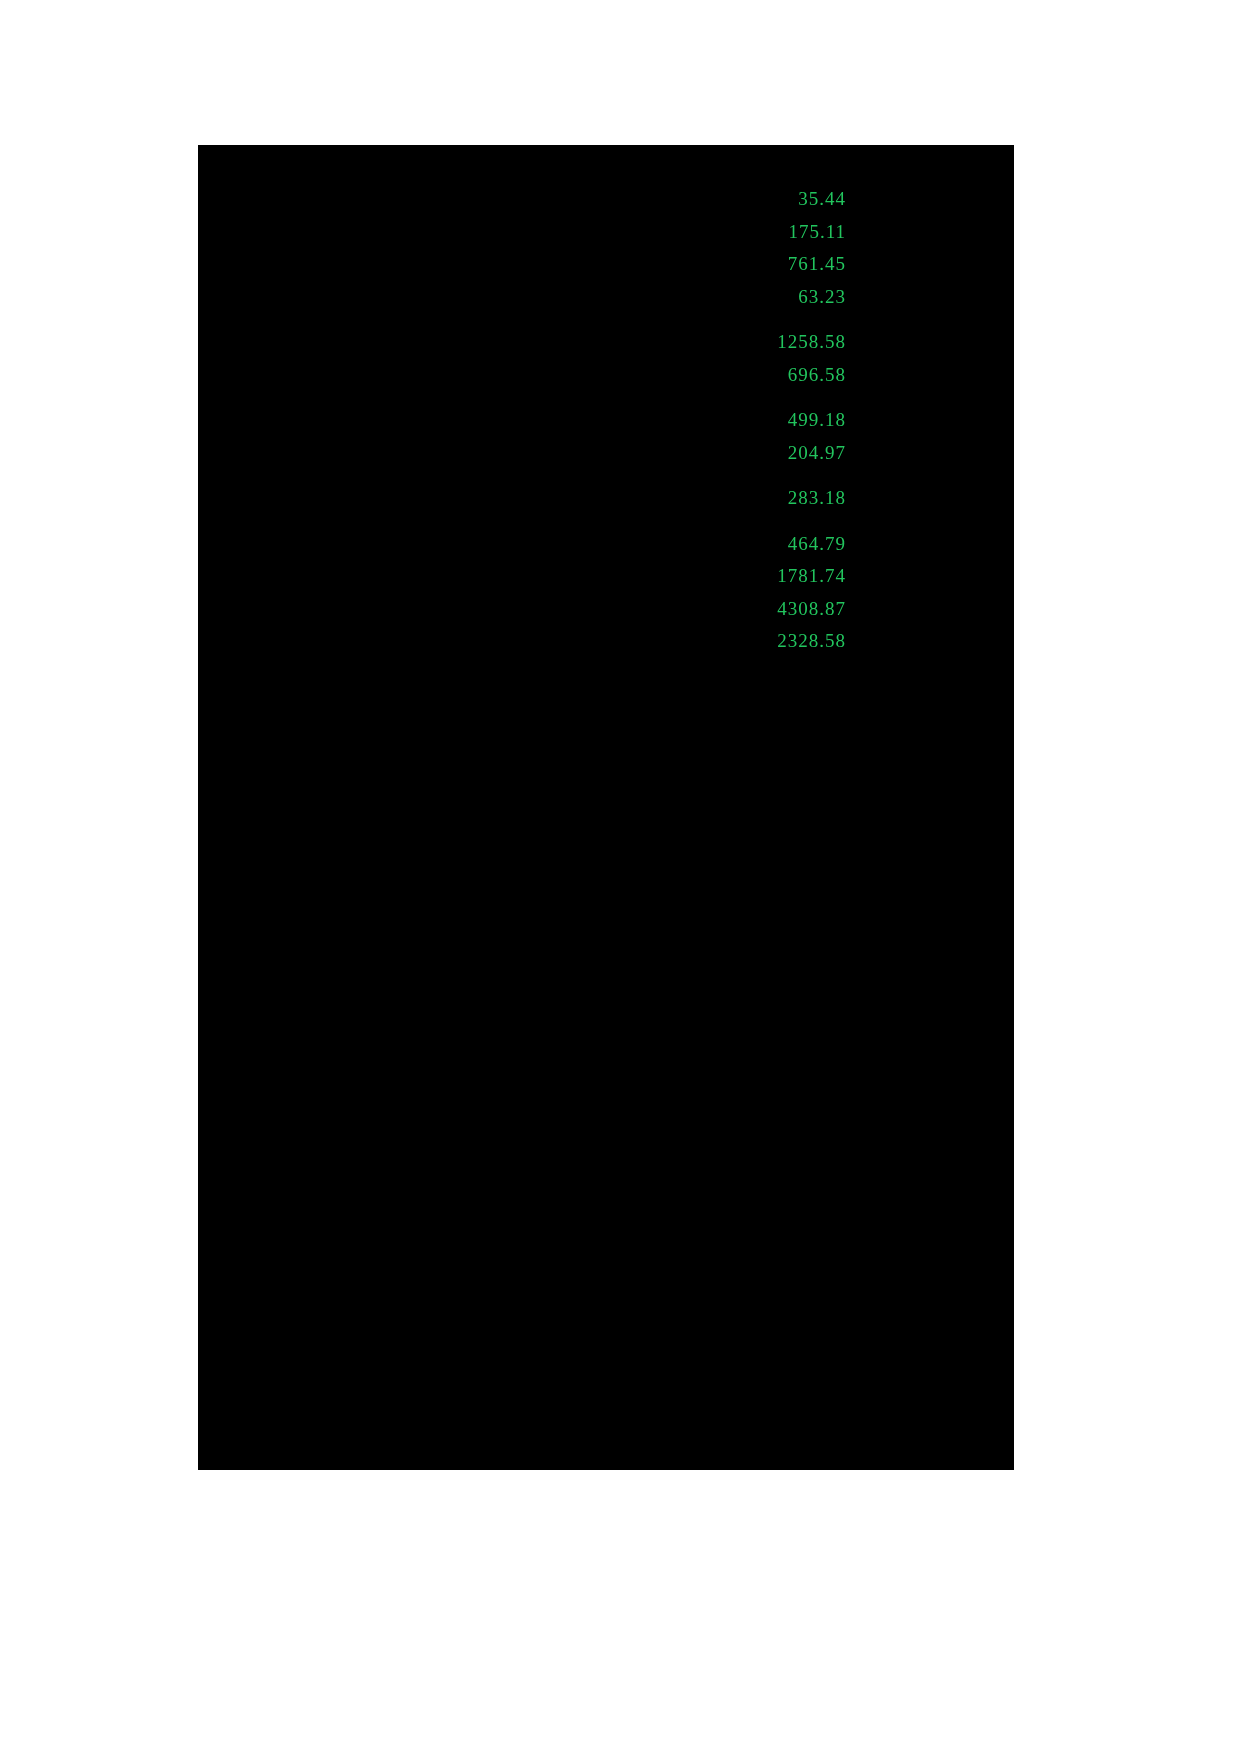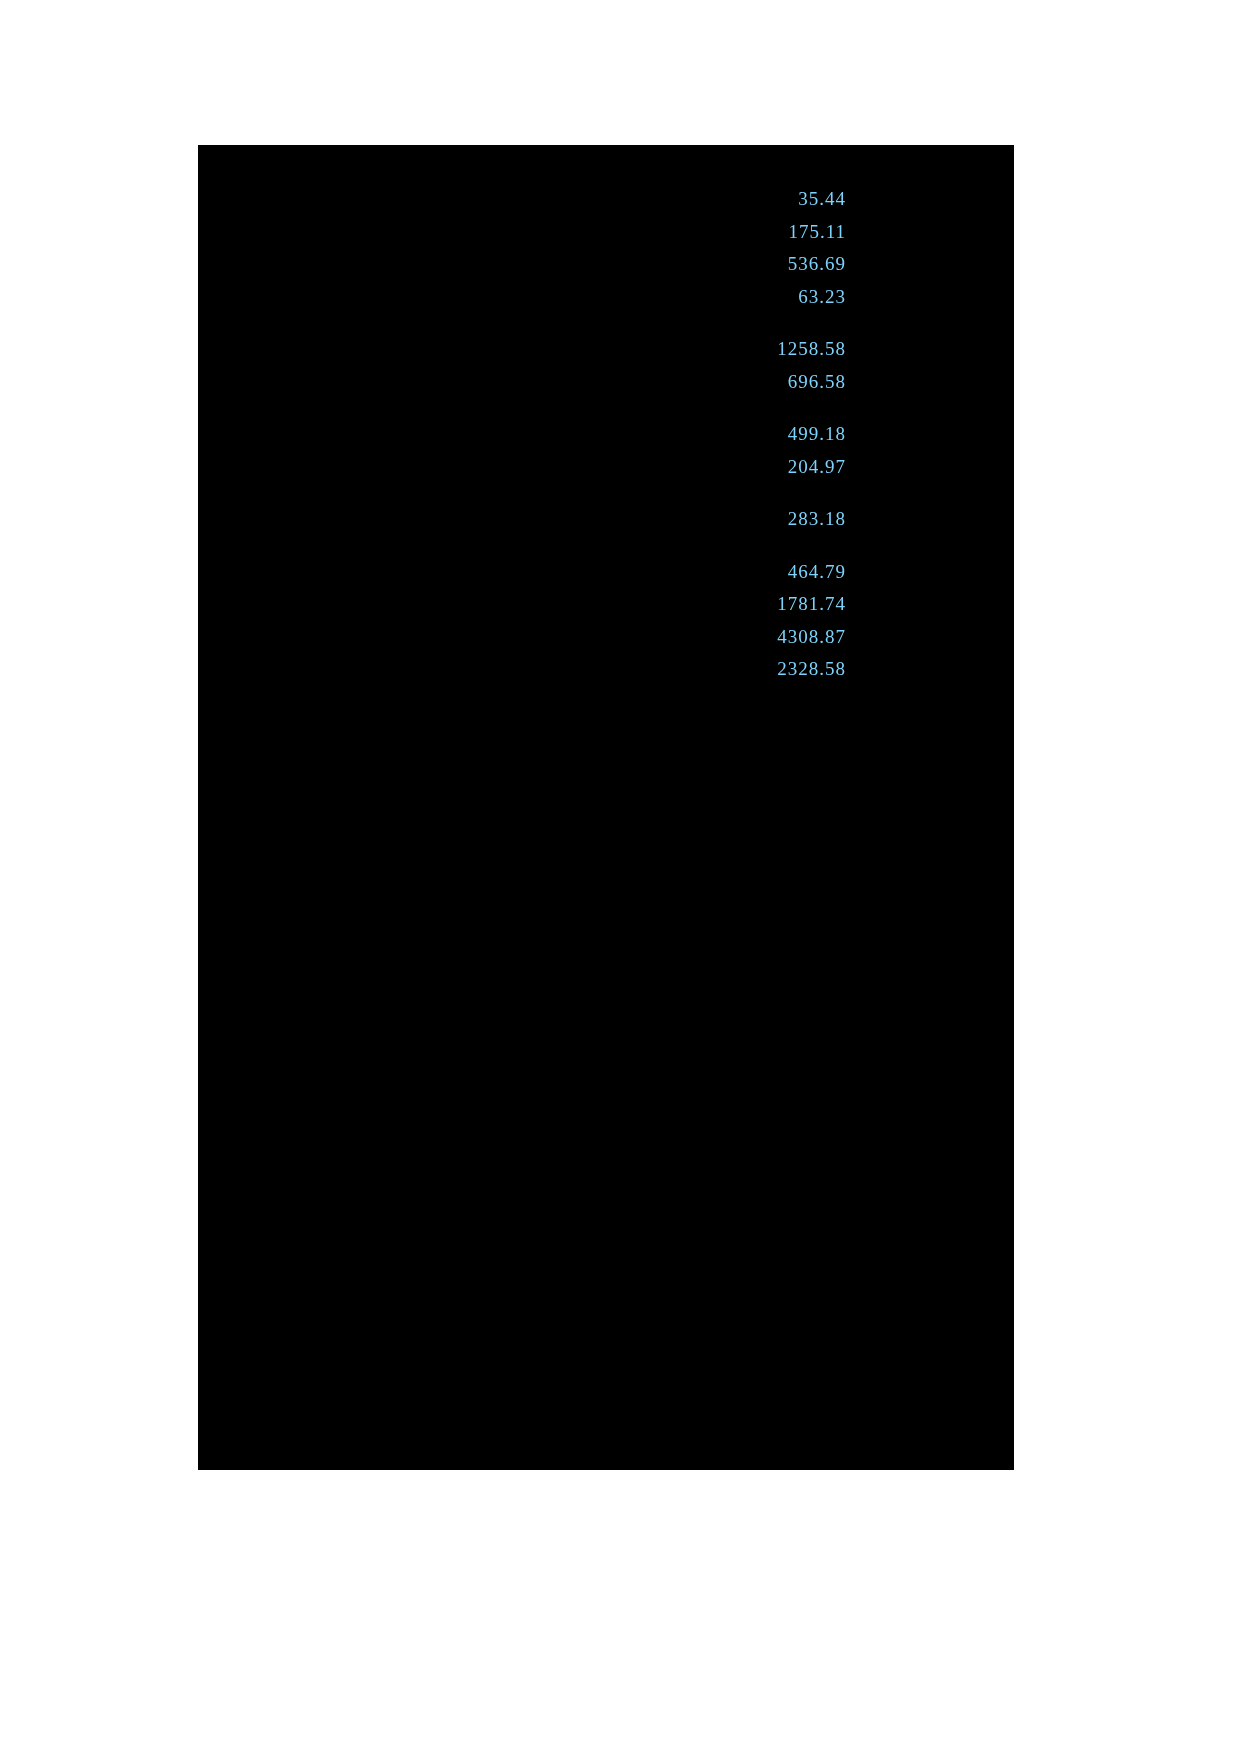--- a/index.html
+++ b/index.html
@@ -21,42 +21,42 @@
     height: 1325px;
     background: #000000;
     overflow: hidden;
   }
   .values-column {
     position: absolute;
     right: 168px;
     top: 38px;
     width: 170px;
     text-align: right;
-    color: #7dd3fc;
+    color: #22c55e;
     font-family: "Liberation Serif", serif;
     font-size: 19px;
     letter-spacing: 1px;
   }
   .value-row {
     height: 32.5px;
     line-height: 32.5px;
     white-space: nowrap;
   }
   .value-row.gap-sm {
-    margin-top: 20px;
+    margin-top: 13px;
   }
 </style>
 </head>
 <body>
 
 <div id="page">
   <div class="values-column">
     <div class="value-row">35.44</div>
     <div class="value-row">175.11</div>
-    <div class="value-row">536.69</div>
+    <div class="value-row">761.45</div>
     <div class="value-row">63.23</div>
     <div class="value-row gap-sm">1258.58</div>
     <div class="value-row">696.58</div>
     <div class="value-row gap-sm">499.18</div>
     <div class="value-row">204.97</div>
     <div class="value-row gap-sm">283.18</div>
     <div class="value-row gap-sm">464.79</div>
     <div class="value-row">1781.74</div>
     <div class="value-row">4308.87</div>
     <div class="value-row">2328.58</div>

